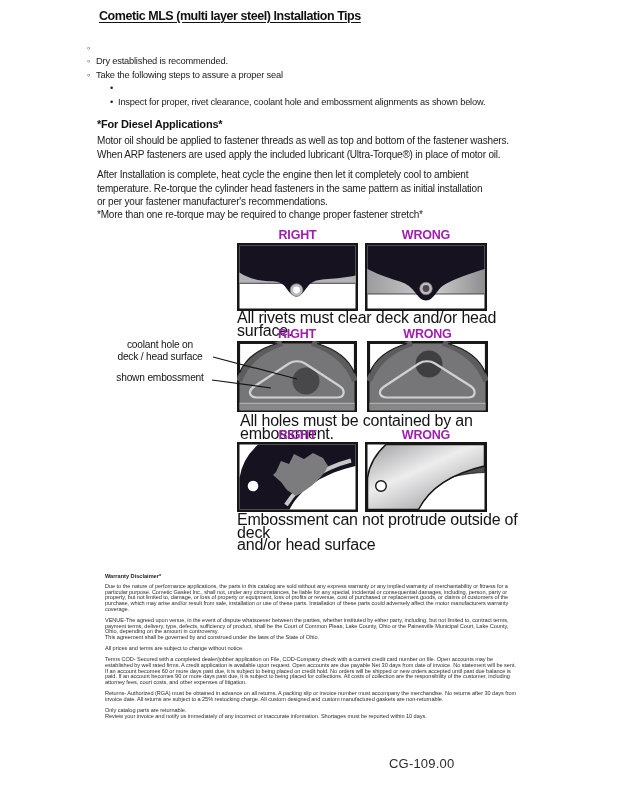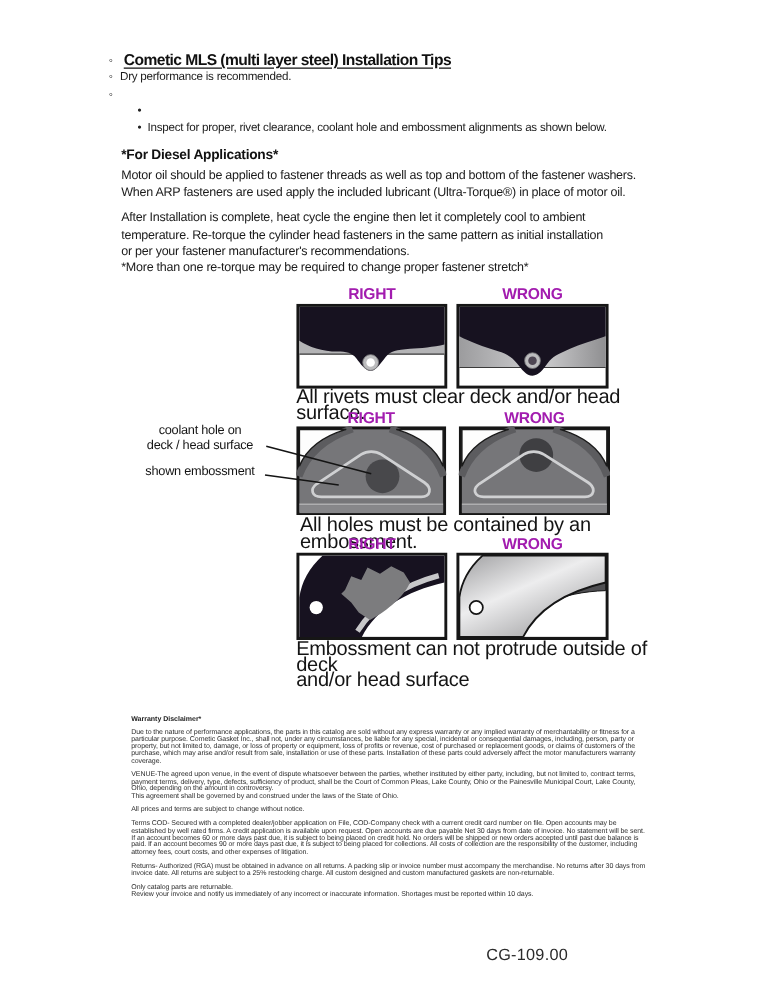--- a/index.html
+++ b/index.html
@@ -22,32 +22,33 @@
   .annotation{font-size:10.2px;letter-spacing:-0.2px;line-height:11.6px;text-align:center;white-space:pre-line;color:#141414;}
   .warranty{width:414px;}
   .warranty-heading{font-size:5.6px;font-weight:bold;margin:0 0 5px 0;color:#222;}
   .warranty p{font-size:5.6px;letter-spacing:-0.05px;line-height:5.7px;margin:0 0 5.4px 0;white-space:pre-line;color:#2e2e2e;}
   .footer-code{font-size:13px;letter-spacing:0.2px;color:#2b2b2b;}
   svg{display:block;}
 </style>
 </head>
 <body>
 
-<div class="abs page-title" style="left:99px;top:41px;">Cometic MLS (multi layer steel) Installation Tips</div>
+<div class="abs page-title" style="left:99px;top:9px;">Cometic MLS (multi layer steel) Installation Tips</div>
 
 <div class="abs" style="left:87px;top:42px;width:470px;">
   <div class="bullet-row">
     <span class="bullet-marker">◦</span>
   </div>
   <div class="bullet-row">
     <span class="bullet-marker">◦</span>
-    <span>Dry performance is recommended.</span>
+    <span>Dry established is recommended.</span>
   </div>
   <div class="bullet-row">
     <span class="bullet-marker">◦</span>
+    <span>Take the following steps to assure a proper seal</span>
   </div>
   <div class="bullet-row sub" style="margin-left:23px;">
     <span class="bullet-marker">•</span>
   </div>
   <div class="bullet-row sub" style="margin-left:23px;">
     <span class="bullet-marker">•</span>
     <span>Inspect for proper, rivet clearance, coolant hole and embossment alignments as shown below.</span>
   </div>
 </div>
 

